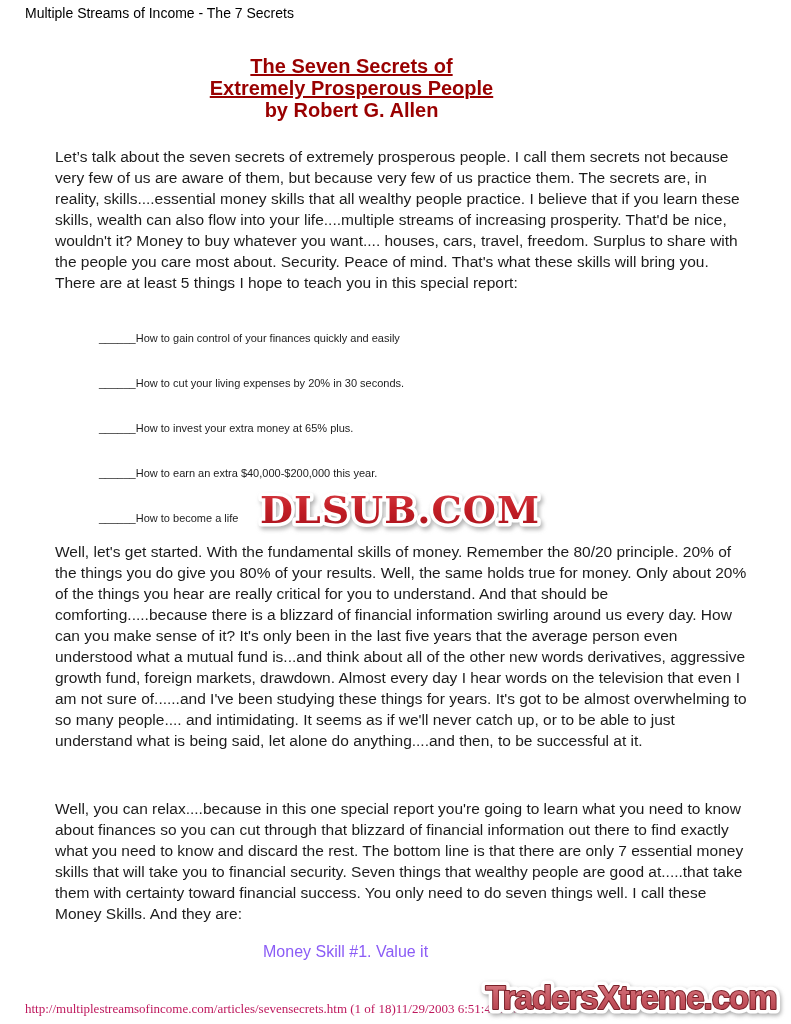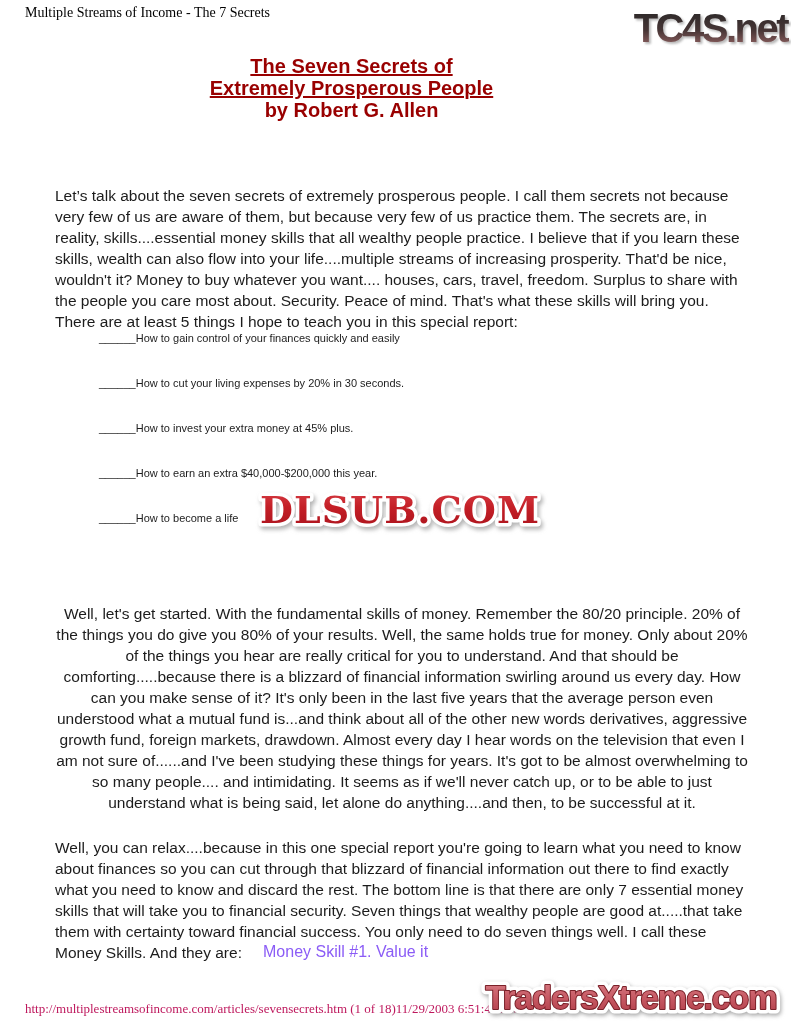--- a/index.html
+++ b/index.html
@@ -11,21 +11,21 @@
     background: #ffffff;
     overflow: hidden;
     font-family: "Liberation Sans", sans-serif;
     color: #1c1c1c;
   }
 
   
   .doc-header-title {
     position: absolute;
     left: 25px; top: 5px;
-    font-family: Liberation Serif, serif;
+    font-family: Liberation Sans, sans-serif;
     font-size: 14px;
     color: #000000;
     white-space: nowrap;
   }
   .tc4s-logo {
     position: absolute;
     right: 2px; top: 4px;
     filter: drop-shadow(2px 2px 1px rgba(130,130,130,0.55));
   }
 
@@ -43,24 +43,23 @@
   .article-title .u { text-decoration: underline; }
 
   
   .body-text {
     position: absolute;
     left: 55px;
     width: 694px;
     font-size: 15.5px;
     line-height: 21px;
     color: #1c1c1c;
-    margin-top: 39px;
   }
   .para-1 { top: 146px; }
-  .para-2 { top: 564px; text-align: center; }
+  .para-2 { top: 541px; }
   .para-3 { top: 798px; }
 
   
   .checklist {
     position: absolute;
     left: 55px; top: 328px;
     width: 694px;
     font-size: 11px;
     line-height: 21px;
     margin-left: 44px;
@@ -98,50 +97,38 @@
     white-space: nowrap;
   }
 </style>
 </head>
 <body>
 
 <div class="page">
 
   <div class="doc-header-title">Multiple Streams of Income - The 7 Secrets</div>
 
-  <div class="tc4s-logo">
-    <svg width="196" height="46" viewBox="0 0 196 46">
-      <defs>
-        <linearGradient id="tc4s-grad" x1="0" y1="0" x2="0" y2="1">
-          <stop offset="0" stop-color="#262626"></stop>
-          <stop offset="0.55" stop-color="#463535"></stop>
-          <stop offset="1" stop-color="#a06a6a"></stop>
-        </linearGradient>
-      </defs>
-      <text x="194" y="38" text-anchor="end" font-family="'Liberation Sans', sans-serif" font-weight="bold" font-size="40" letter-spacing="-2.5" fill="url(#tc4s-grad)">TC4S.net</text>
-    </svg>
-  </div>
 
   <div class="article-title">
     <div class="u">The Seven Secrets of</div>
     <div class="u">Extremely Prosperous People</div>
     <div>by Robert G. Allen</div>
   </div>
 
   <div class="body-text para-1">Let’s talk about the seven secrets of extremely prosperous people. I call them secrets not because very few of us are aware of them, but because very few of us practice them. The secrets are, in reality, skills....essential money skills that all wealthy people practice. I believe that if you learn these skills, wealth can also flow into your life....multiple streams of increasing prosperity. That'd be nice, wouldn't it? Money to buy whatever you want.... houses, cars, travel, freedom. Surplus to share with the people you care most about. Security. Peace of mind. That's what these skills will bring you. There are at least 5 things I hope to teach you in this special report:</div>
 
   <div class="checklist">
     <div class="checklist-item">
       <span class="blank-line">______</span><span>How to gain control of your finances quickly and easily</span>
     </div>
     <div class="checklist-item">
       <span class="blank-line">______</span><span>How to cut your living expenses by 20% in 30 seconds.</span>
     </div>
     <div class="checklist-item">
-      <span class="blank-line">______</span><span>How to invest your extra money at 45% plus.</span>
+      <span class="blank-line">______</span><span>How to invest your extra money at 65% plus.</span>
     </div>
     <div class="checklist-item">
       <span class="blank-line">______</span><span>How to earn an extra $40,000-$200,000 this year.</span>
     </div>
     <div class="checklist-item">
       <span class="blank-line">______</span><span>How to become a life</span>
     </div>
   </div>
 
   <div class="dlsub-watermark">

